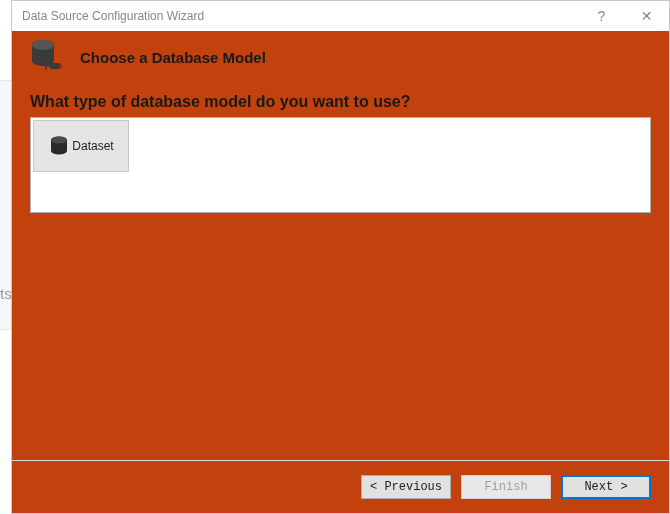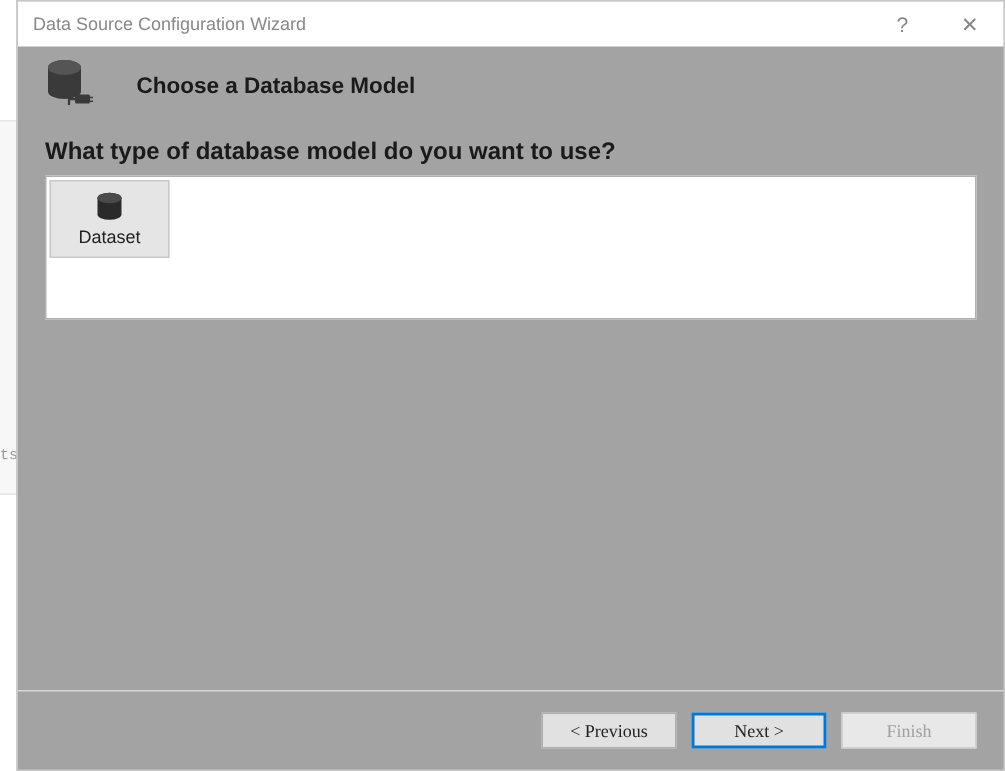--- a/index.html
+++ b/index.html
@@ -10,21 +10,21 @@
       width: 670px;
       height: 514px;
       overflow: hidden;
     }
     .dialog {
       position: absolute;
       left: 11px;
       top: 0;
       width: 659px;
       height: 514px;
-      background: #a3a3a3;
+      background: #c2410c;
       border: 1px solid #c8c8c8;
       display: flex;
       flex-direction: column;
     }
     .titlebar {
       height: 30px;
       display: flex;
       align-items: center;
       padding: 0 0 0 10px;
       background: #fff;
@@ -38,21 +38,21 @@
       display: flex;
       align-items: center;
       justify-content: center;
       color: #888;
       font-size: 14px;
     }
     .header {
       display: flex;
       align-items: center;
       padding: 8px 18px 18px 18px;
-      gap: 29px;
+      gap: 18px;
     }
     .header-title {
       font-size: 15px;
       font-weight: bold;
       color: #1a1a1a;
     }
     .db-icon-large { width: 32px; height: 36px; }
     .content {
       flex: 1;
       padding: 0 18px;
@@ -65,26 +65,25 @@
     }
     .option-box {
       border: 1px solid #b0b0b0;
       height: 96px;
       background: #fff;
       display: flex;
       align-items: flex-start;
       padding: 2px;
     }
     .option-item {
-      width: 80px;
+      width: 96px;
       height: 52px;
       background: #e5e5e5;
       border: 1px solid #c8c8c8;
       display: flex;
-      flex-direction: column;
       align-items: center;
       justify-content: center;
       gap: 2px;
       font-size: 12px;
       color: #222;
     }
     .option-item svg { width: 22px; height: 22px; }
     .desc-box {
       border: 1px solid #b0b0b0;
       margin-top: 16px;
@@ -100,21 +99,21 @@
       display: flex;
       justify-content: flex-end;
       gap: 10px;
     }
     .btn {
       width: 90px;
       height: 24px;
       background: #e1e1e1;
       border: 1px solid #adadad;
       font-size: 12px;
-      font-family: Liberation Serif, serif;
+      font-family: Liberation Mono, monospace;
       color: #222;
       cursor: pointer;
     }
     .btn.primary {
       border: 2px solid #0078d7;
       background: #e1e1e1;
     }
     .btn.disabled {
       color: #a0a0a0;
       border-color: #d0d0d0;
@@ -124,22 +123,22 @@
     
     .bg-edge {
       position: absolute;
       left: 0; top: 80px; width: 11px; height: 250px;
       border-top: 1px solid #e6e6e6;
       border-bottom: 1px solid #e6e6e6;
       background: #f7f7f7;
     }
     .bg-edge2 {
       position: absolute;
-      left: 0; top: 299px; width: 11px; height: 14px;
-      font-size: 10px; color: #999; overflow: hidden; font-family: Liberation Mono, monospace;
+      left: 0; top: 285px; width: 11px; height: 14px;
+      font-size: 15px; color: #999; overflow: hidden;
     }
   </style>
 </head>
 <body>
 
 <div class="bg-edge"></div>
 <div class="bg-edge2">ts</div>
 
 <div class="dialog">
 
@@ -179,17 +178,17 @@
           <ellipse cx="11" cy="5" rx="8" ry="3.5" fill="#4a4a4a"></ellipse>
         </svg>
         <span>Dataset</span>
       </div>
     </div>
 
   </div>
 
   <div class="footer">
     <button class="btn">&lt; Previous</button>
+    <button class="btn disabled">Finish</button>
     <button class="btn primary">Next &gt;</button>
-    <button class="btn disabled">Finish</button>
   </div>
 
 </div>
 
 </body></html>

